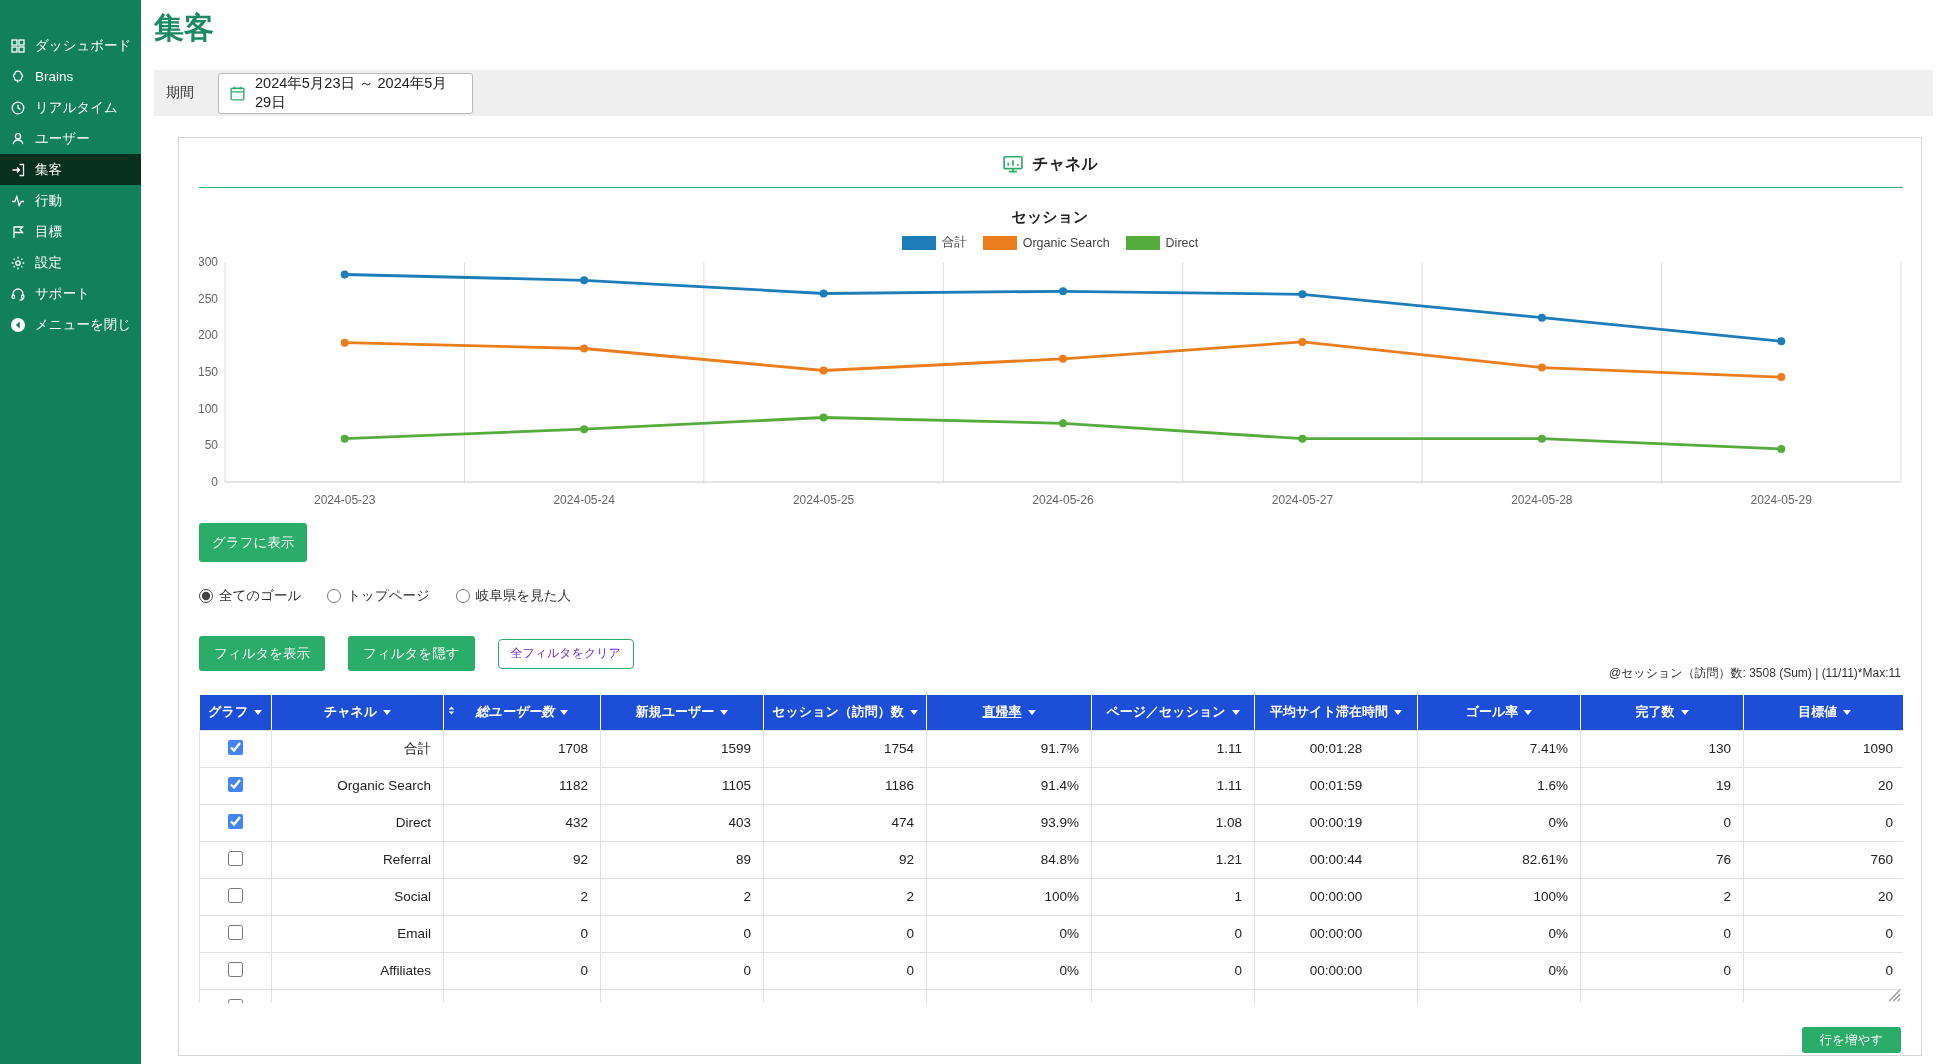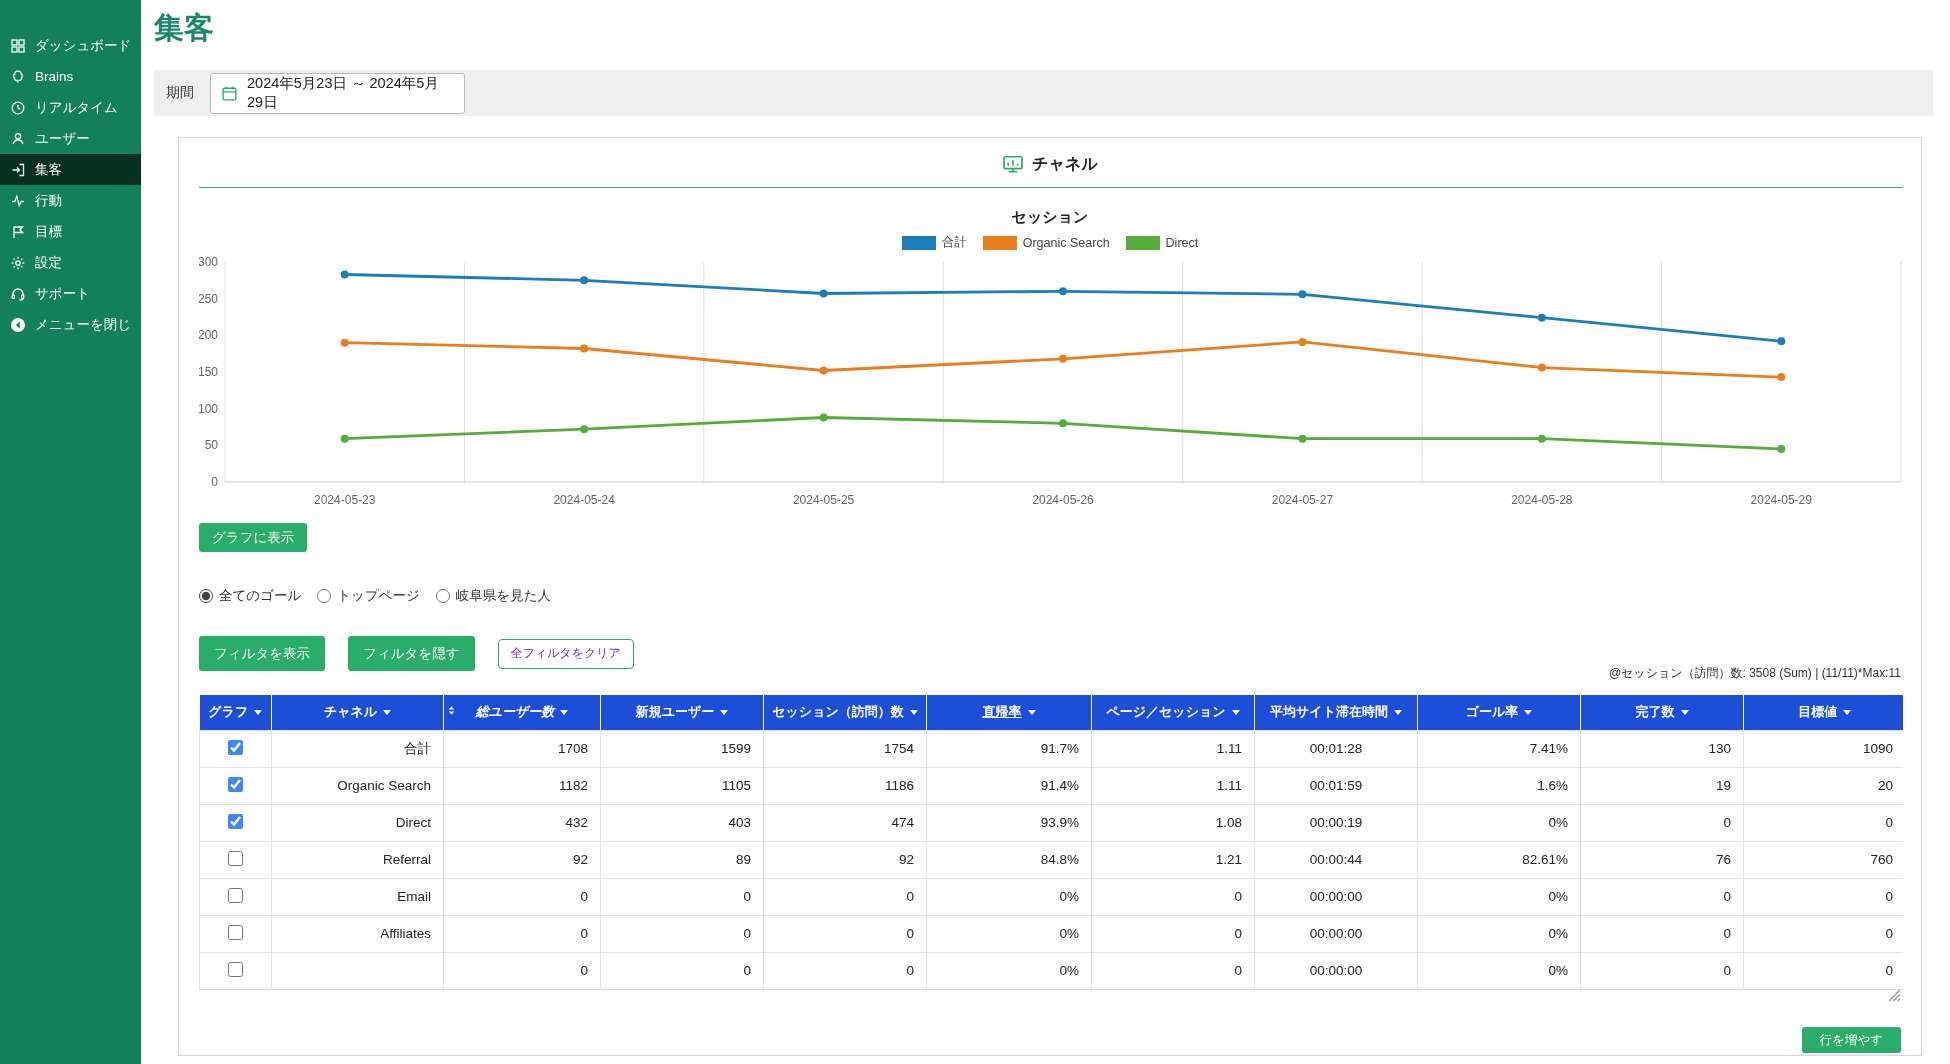--- a/index.html
+++ b/index.html
@@ -11,41 +11,41 @@
   .sidebar{position:absolute;left:0;top:0;width:141px;height:100%;background:#12805a;padding-top:30px}
   .side-item{display:flex;align-items:center;gap:9px;height:31px;padding:0 10px;color:#fff;font-size:13.5px;cursor:pointer;white-space:nowrap}
   .side-item.active{background:#07301f}
   .s-icon{width:16px;height:16px;flex:0 0 16px;display:inline-flex;color:#fff}
   .s-icon svg{width:16px;height:16px;display:block}
   .s-label{overflow:hidden}
 
   
   .main{position:absolute;left:141px;top:0;right:0;bottom:0}
   h1{position:absolute;left:13px;top:8px;font-size:30px;color:#1b8a63;font-weight:bold}
-  .period-bar{position:absolute;left:13px;top:70px;width:1779px;height:46px;background:#efefef;display:flex;align-items:center;padding-left:12px;gap:16px}
+  .period-bar{position:absolute;left:13px;top:70px;width:1779px;height:46px;background:#efefef;display:flex;align-items:center;padding-left:12px;gap:24px}
   .period-label{font-size:14px;color:#333}
   .date-input{width:255px;height:41px;background:#fff;border:1px solid #b9b9b9;border-radius:3px;display:flex;align-items:center;gap:9px;padding:0 10px;font-size:14.5px;color:#222;cursor:pointer}
   .cal svg{width:17px;height:17px;display:block}
 
   
   .card{position:absolute;left:37px;top:137px;width:1744px;height:919px;border:1px solid #d6d6d6;background:#fff}
   .panel-head{position:absolute;left:0;right:0;top:16px;display:flex;justify-content:center;align-items:center;gap:8px;font-size:16px;font-weight:bold;color:#222}
   .panel-head svg{width:22px;height:19px;display:block}
   .green-rule{position:absolute;left:20px;top:49px;width:1704px;border:0;border-top:1px solid #2aad68}
   .chart-title{position:absolute;left:0;right:0;top:70px;text-align:center;font-weight:bold;font-size:15px;color:#222}
   .legend{position:absolute;left:0;right:0;top:96px;display:flex;justify-content:center;align-items:center;gap:16px}
   .legend-item{display:flex;align-items:center;gap:6px;font-size:12.5px;color:#444}
   .legend-swatch{width:34px;height:14px;display:inline-block}
   #chart{position:absolute;left:20px;top:112px}
   #chart text{font-family:"Liberation Sans","DejaVu Sans",sans-serif}
 
   .btn{border:0;border-radius:3px;cursor:pointer;font-family:inherit}
   .btn.solid{background:#2aad68;color:#fff}
-  .show-graph{position:absolute;left:20px;top:385px;height:29px;padding:0 13px;font-size:13.5px}
-  .radios{position:absolute;left:20px;top:449px;display:flex;gap:16px;align-items:flex-start;font-size:13.5px;color:#333}
+  .show-graph{position:absolute;left:20px;top:385px;height:39px;padding:0 13px;font-size:13.5px}
+  .radios{position:absolute;left:20px;top:449px;display:flex;gap:26px;align-items:flex-start;font-size:13.5px;color:#333}
   .radios label{display:flex;align-items:center;gap:6px;cursor:pointer}
   .radios input{width:14px;height:14px;accent-color:#444}
   .filter-row{position:absolute;left:20px;top:498px;display:flex;align-items:center;gap:23px}
   .btn.lg{height:35px;padding:0 15px;font-size:13.5px}
   .btn.outline{background:#fff;border:1px solid #2aad68;color:#6d28d9;height:30px;padding:0 12px;font-size:12px;border-radius:4px}
   .summary{position:absolute;right:20px;top:527px;font-size:12px;color:#333}
 
   .table-wrap{position:absolute;left:20px;top:557px;width:1704px;height:308px;overflow:hidden}
   table{border-collapse:collapse;table-layout:fixed;width:1704px}
   thead th{background:#1d4ed8;color:#fff;font-size:13px;font-weight:bold;height:35px;text-align:center;position:relative;border-right:1px solid rgba(255,255,255,.35);overflow:hidden;white-space:nowrap}
@@ -348,20 +348,33 @@
                 <td class="al-r">92</td>
                 <td class="al-r">84.8%</td>
                 <td class="al-r">1.21</td>
                 <td class="al-c">00:00:44</td>
                 <td class="al-r">82.61%</td>
                 <td class="al-r">76</td>
                 <td class="al-r">760</td>
               </tr>
               <tr>
                 <td class="al-c"><input type="checkbox" style=""></td>
+                <td class="al-r">Social</td>
+                <td class="al-r">2</td>
+                <td class="al-r">2</td>
+                <td class="al-r">2</td>
+                <td class="al-r">100%</td>
+                <td class="al-r">1</td>
+                <td class="al-c">00:00:00</td>
+                <td class="al-r">100%</td>
+                <td class="al-r">2</td>
+                <td class="al-r">20</td>
+              </tr>
+              <tr>
+                <td class="al-c"><input type="checkbox" style=""></td>
                 <td class="al-r">Email</td>
                 <td class="al-r">0</td>
                 <td class="al-r">0</td>
                 <td class="al-r">0</td>
                 <td class="al-r">0%</td>
                 <td class="al-r">0</td>
                 <td class="al-c">00:00:00</td>
                 <td class="al-r">0%</td>
                 <td class="al-r">0</td>
                 <td class="al-r">0</td>

